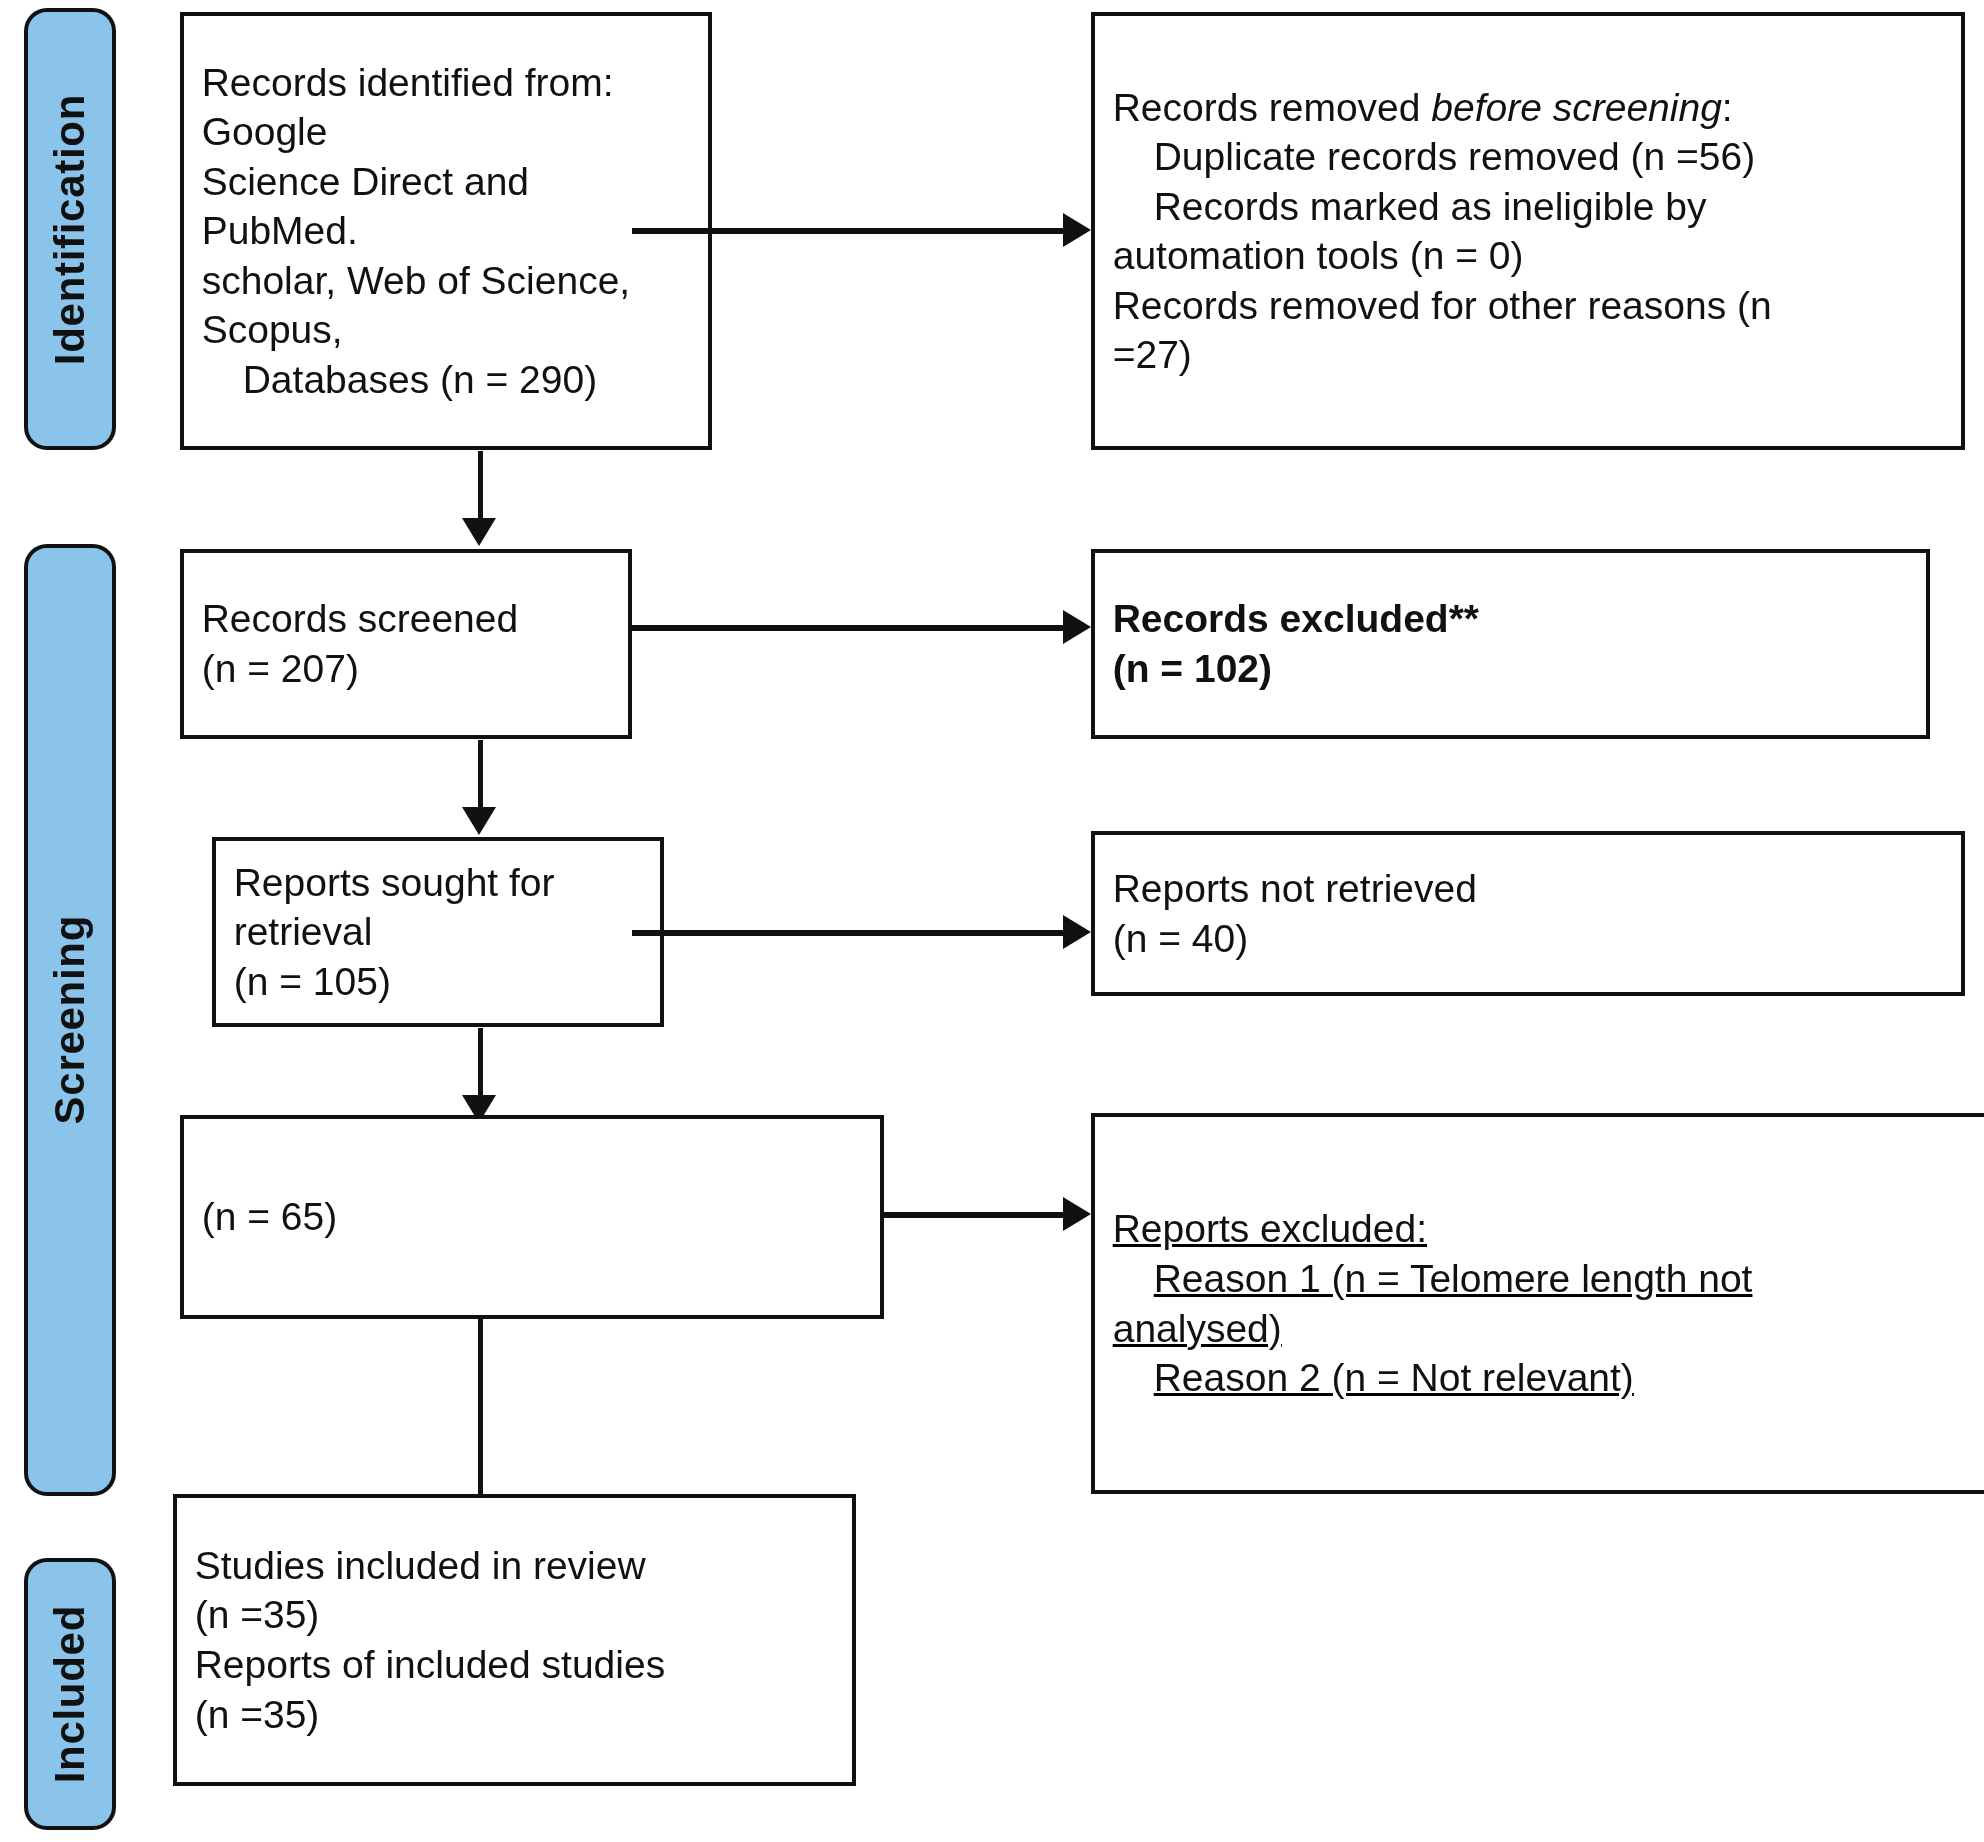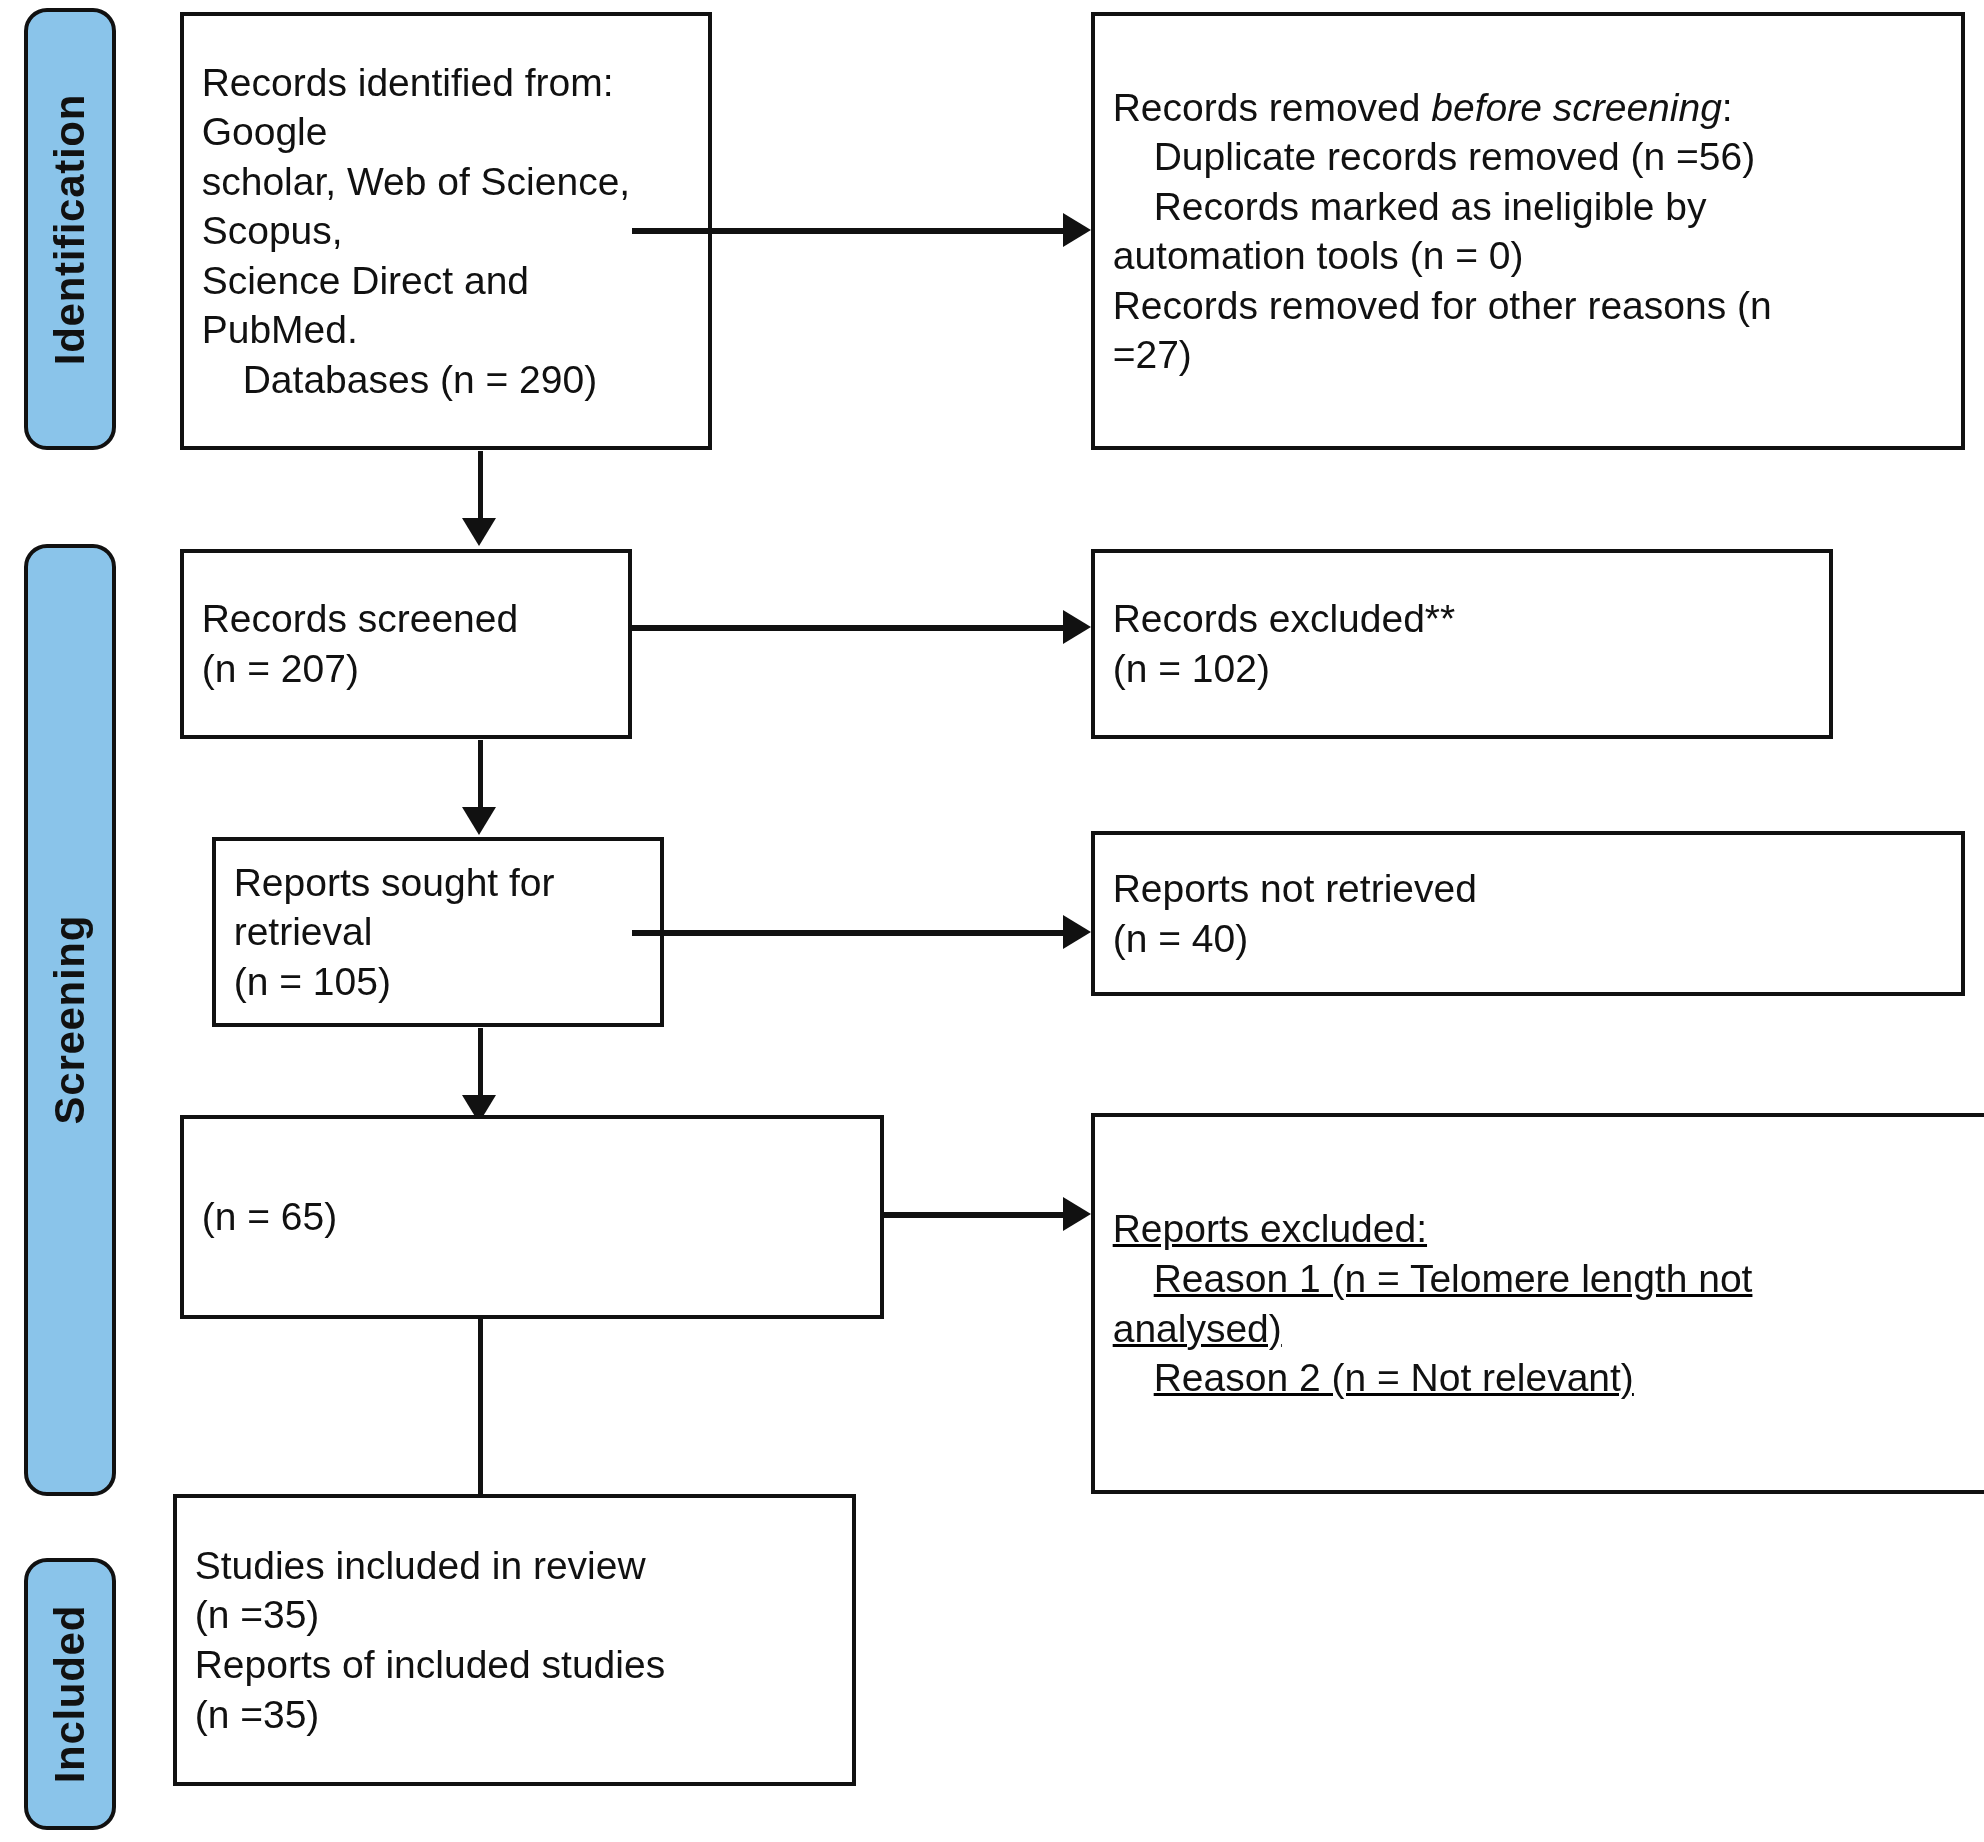--- a/index.html
+++ b/index.html
@@ -77,22 +77,22 @@
     <span class="vtext">Screening</span>
   </div>
 
   <div class="stagebar" style="left:24px;top:1558px;width:92px;height:272px;">
     <span class="vtext">Included</span>
   </div>
 
   <div class="flowbox" style="left:180px;top:12.2px;width:532px;height:438px;">
     <div class="inner">
       <p>Records identified from: Google</p>
+      <p>Science Direct and PubMed.</p>
       <p>scholar, Web of Science, Scopus,</p>
-      <p>Science Direct and PubMed.</p>
       <p class="indent">Databases (n = 290)</p>
     </div>
   </div>
 
   <div class="hline" style="left:632px;top:228px;width:435px;"></div>
   <div class="arrow-right" style="left:1063px;top:213px;"></div>
 
   <div class="flowbox" style="left:1091px;top:12.2px;width:874px;height:438px;">
     <div class="inner">
       <p><span>Records removed </span><span class="ital">before screening</span><span>:</span></p>
@@ -110,21 +110,21 @@
   <div class="flowbox" style="left:180px;top:549px;width:452px;height:190px;">
     <div class="inner">
       <p>Records screened</p>
       <p>(n = 207)</p>
     </div>
   </div>
 
   <div class="hline" style="left:632px;top:625px;width:435px;"></div>
   <div class="arrow-right" style="left:1063px;top:610px;"></div>
 
-  <div class="flowbox" style="left:1091px;top:549px;width:742px;height:190px;">
+  <div class="flowbox" style="left:1091px;top:549px;width:839px;height:190px;font-weight:bold;">
     <div class="inner">
       <p>Records excluded**</p>
       <p>(n = 102)</p>
     </div>
   </div>
 
   <div class="vline" style="left:478px;top:740px;height:71px;"></div>
   <div class="arrow-down" style="left:462px;top:807px;"></div>
 
   <div class="flowbox" style="left:180px;top:837px;width:452px;height:190px;margin-left:32px;">

